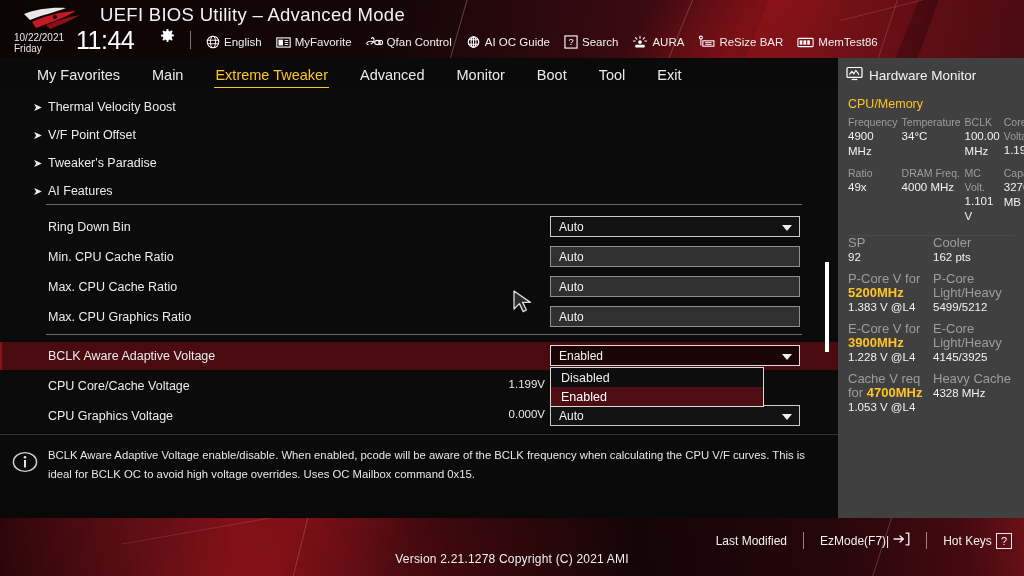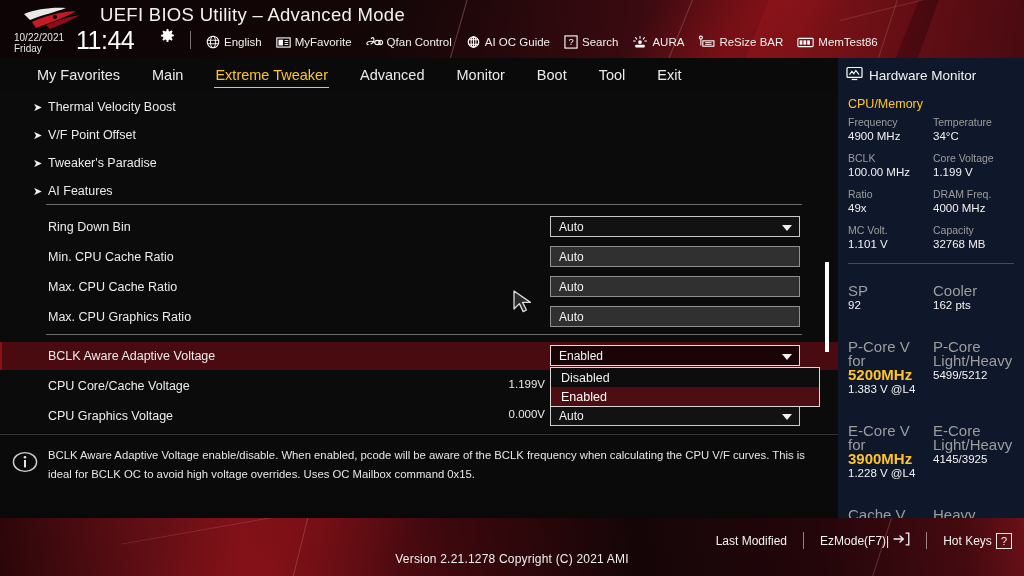--- a/index.html
+++ b/index.html
@@ -81,21 +81,21 @@
   .field.plain { background: #303030; border-color: #8f8f8f; }
   .field.combo { background: #121212; border-color: #c9c9c9; }
   .field.combo.onsel { background: #1a0406; border-color: #dcdcdc; }
   .caret {
     position: absolute; right: 7px; top: 50%; margin-top: -2px;
     width: 0; height: 0; border-left: 5px solid transparent; border-right: 5px solid transparent;
     border-top: 6px solid #f0f0f0;
   }
 
   .dropdown {
-    position: absolute; left: 550px; width: 270px;
+    position: absolute; left: 550px; width: 214px;
     background: #0d0d0d; border: 1px solid #d8d8d8; z-index: 30;
   }
   .dd-item { height: 19px; display: flex; align-items: center; padding: 0 10px; font-size: 12.5px; color: #f0f0f0; }
   .dd-item.hl { background: #4d0d12; color: #ffffff; }
 
   .scroll-track { position: absolute; left: 824px; top: 96px; width: 6px; height: 330px; }
   .scroll-thumb { position: absolute; left: 825px; top: 262px; width: 4px; height: 90px; background: #ffffff; }
 
   
   .cursor { position: absolute; left: 512px; top: 289px; width: 24px; height: 26px; }
@@ -105,32 +105,32 @@
     position: absolute; left: 0; top: 434px; width: 838px; height: 76px;
     border-top: 1px solid #343434; background: #0a0a0b;
   }
   .help-ic { position: absolute; left: 12px; top: 14px; width: 26px; height: 26px; }
   .help-txt {
     position: absolute; left: 48px; top: 11px; width: 780px;
     font-size: 11.3px; color: #e6e6e6; line-height: 19px;
   }
 
   
-  .side { position: absolute; left: 838px; top: 58px; width: 186px; height: 460px; background: #0f172a; }
+  .side { position: absolute; left: 838px; top: 58px; width: 186px; height: 460px; background: #404040; }
   .side-hd { display: flex; align-items: center; gap: 6px; padding: 8px 0 0 8px; }
   .side-hd .t { font-size: 13.5px; color: #f4f4f4; }
   .side-sec { color: #ffc425; font-size: 12.5px; padding: 12px 10px 4px 10px; }
-  .hwgrid { display: grid; grid-template-columns: 1fr 1fr; padding: 0 10px; row-gap: 7px; column-gap: 4px; }
+  .hwgrid { display: grid; grid-template-columns: 1fr 1fr 1fr 1fr; padding: 0 10px; row-gap: 7px; column-gap: 4px; }
   .hw-k { font-size: 10.5px; color: #9d9d9d; line-height: 14px; }
   .hw-v { font-size: 11.5px; color: #f2f2f2; line-height: 15px; }
   .side-div { height: 1px; background: #4a4a4a; margin: 11px 10px 0 10px; }
 
   .predgrid { display: grid; grid-template-columns: 1fr 1fr; padding: 0 10px; column-gap: 4px; }
   .pr-cell { margin-bottom: 7px; }
-  .pr-k { font-size: 15px; color: #9d9d9d; line-height: 14px; margin-top: 20px; }
+  .pr-k { font-size: 13px; color: #9d9d9d; line-height: 14px; }
   .pr-k b { color: #ffc425; font-weight: 700; }
   .pr-v { font-size: 11.5px; color: #f2f2f2; line-height: 15px; }
 
   
   .footer {
     position: absolute; left: 0; top: 518px; width: 1024px; height: 58px;
     background:
       linear-gradient(300deg, rgba(120,12,18,0) 60%, rgba(150,18,24,.45) 72%, rgba(0,0,0,0) 84%),
       linear-gradient(80deg, #2a0609 0%, #5e0e14 14%, #7a1118 24%, #3c080d 44%, #150507 62%, #24060a 80%, #450a10 94%, #6b1017 100%);
     overflow: hidden;

